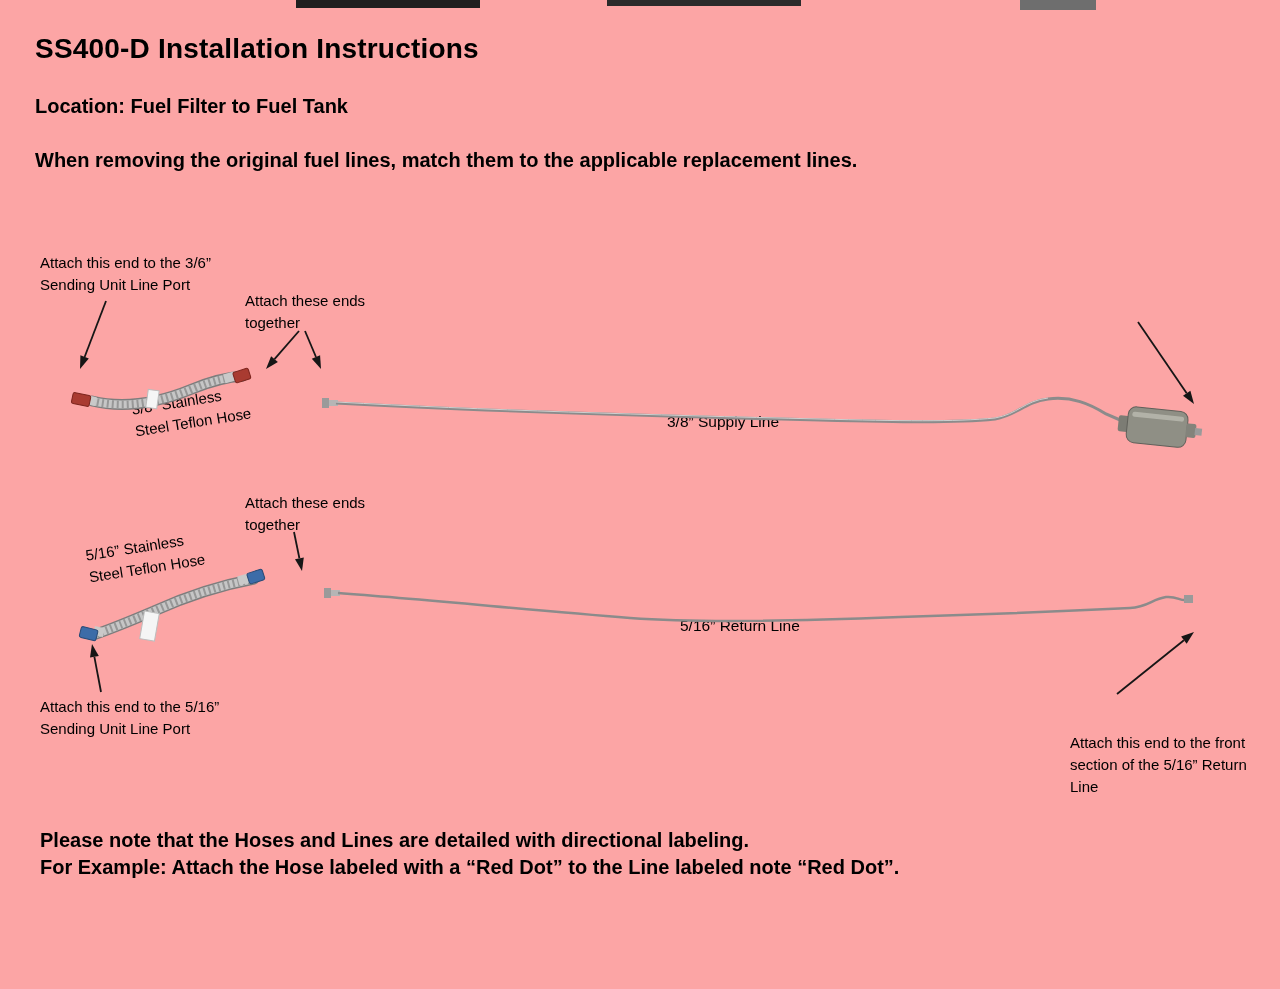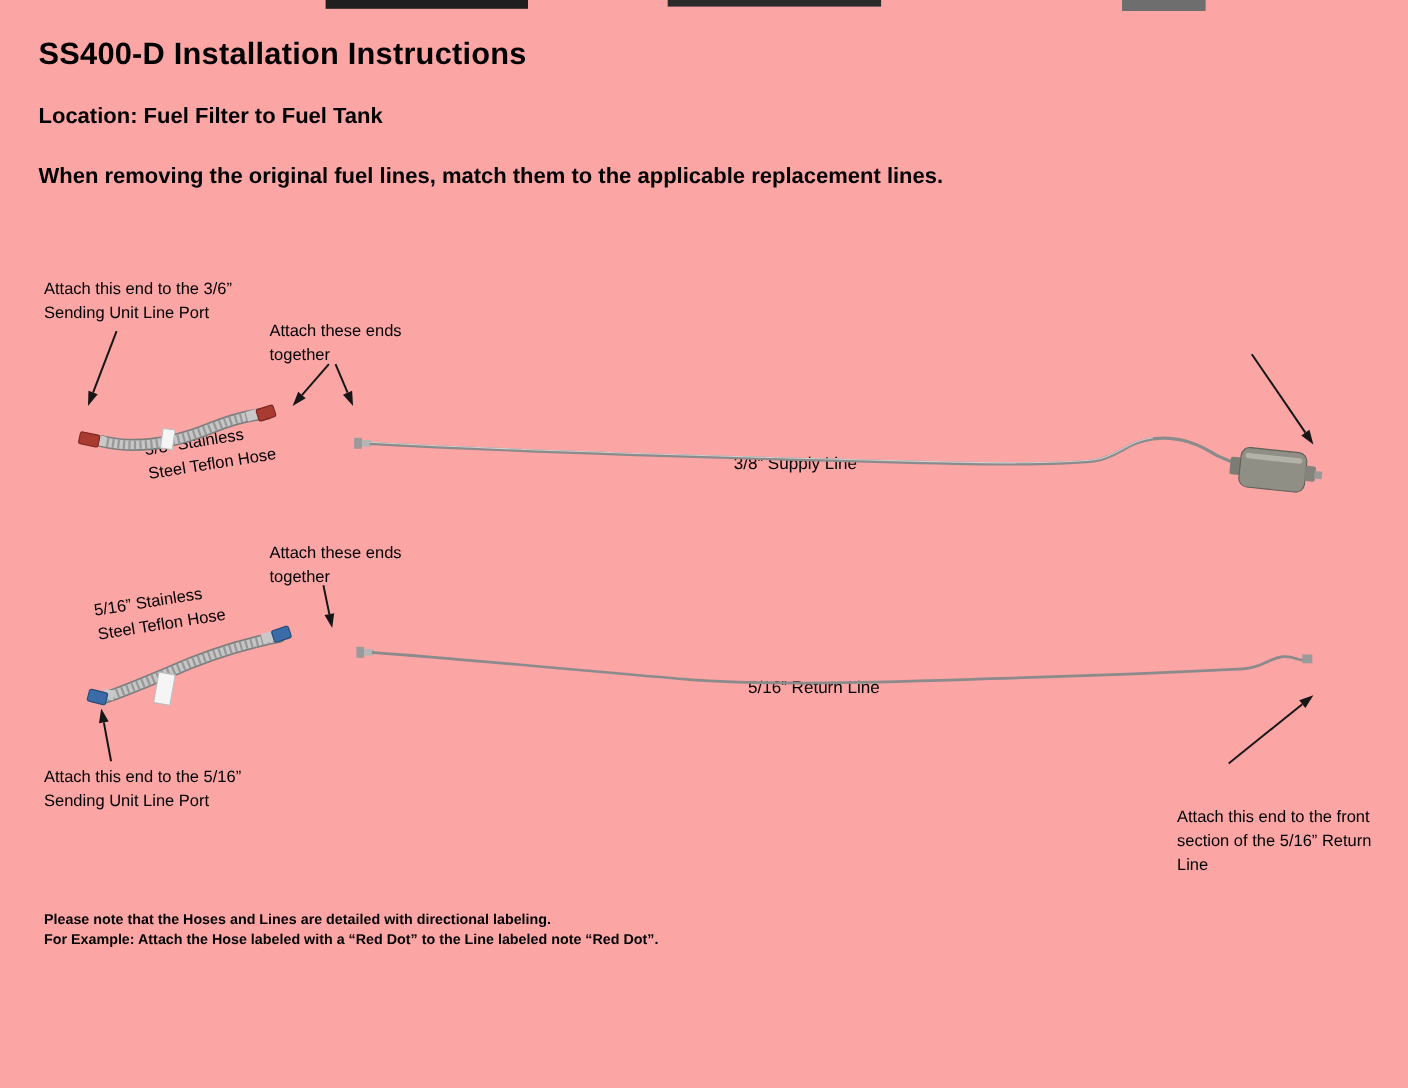--- a/index.html
+++ b/index.html
@@ -6,21 +6,21 @@
   .page {
     position:relative; width:1280px; height:989px; background:#fca5a5;
     font-family:Liberation Sans, sans-serif; color:#000; overflow:hidden;
   }
   .abs { position:absolute; }
   .title { font-size:28px; font-weight:700; letter-spacing:.2px; }
   .lead  { font-size:20px; font-weight:700; }
   .note  { font-size:15px; line-height:1.45; white-space:pre-line; }
   .linelabel { font-size:15.5px; }
   .rot { transform-origin:left top; }
-  .footer-line { font-size:13px; font-weight:700; line-height:1.35; }
+  .footer-line { font-size:20px; font-weight:700; line-height:1.35; }
   .bar { position:absolute; top:0; }
   .bar-1 { left:296px;  width:184px; height:8px;  background:#1f1f1f; }
   .bar-2 { left:607px;  width:194px; height:6px;  background:#2b2b2b; }
   .bar-3 { left:1020px; width:76px;  height:10px; background:#6e6e6e; }
   svg.diagram { position:absolute; left:0; top:0; }
 </style>
 </head>
 <body>
 
 <div class="page">

